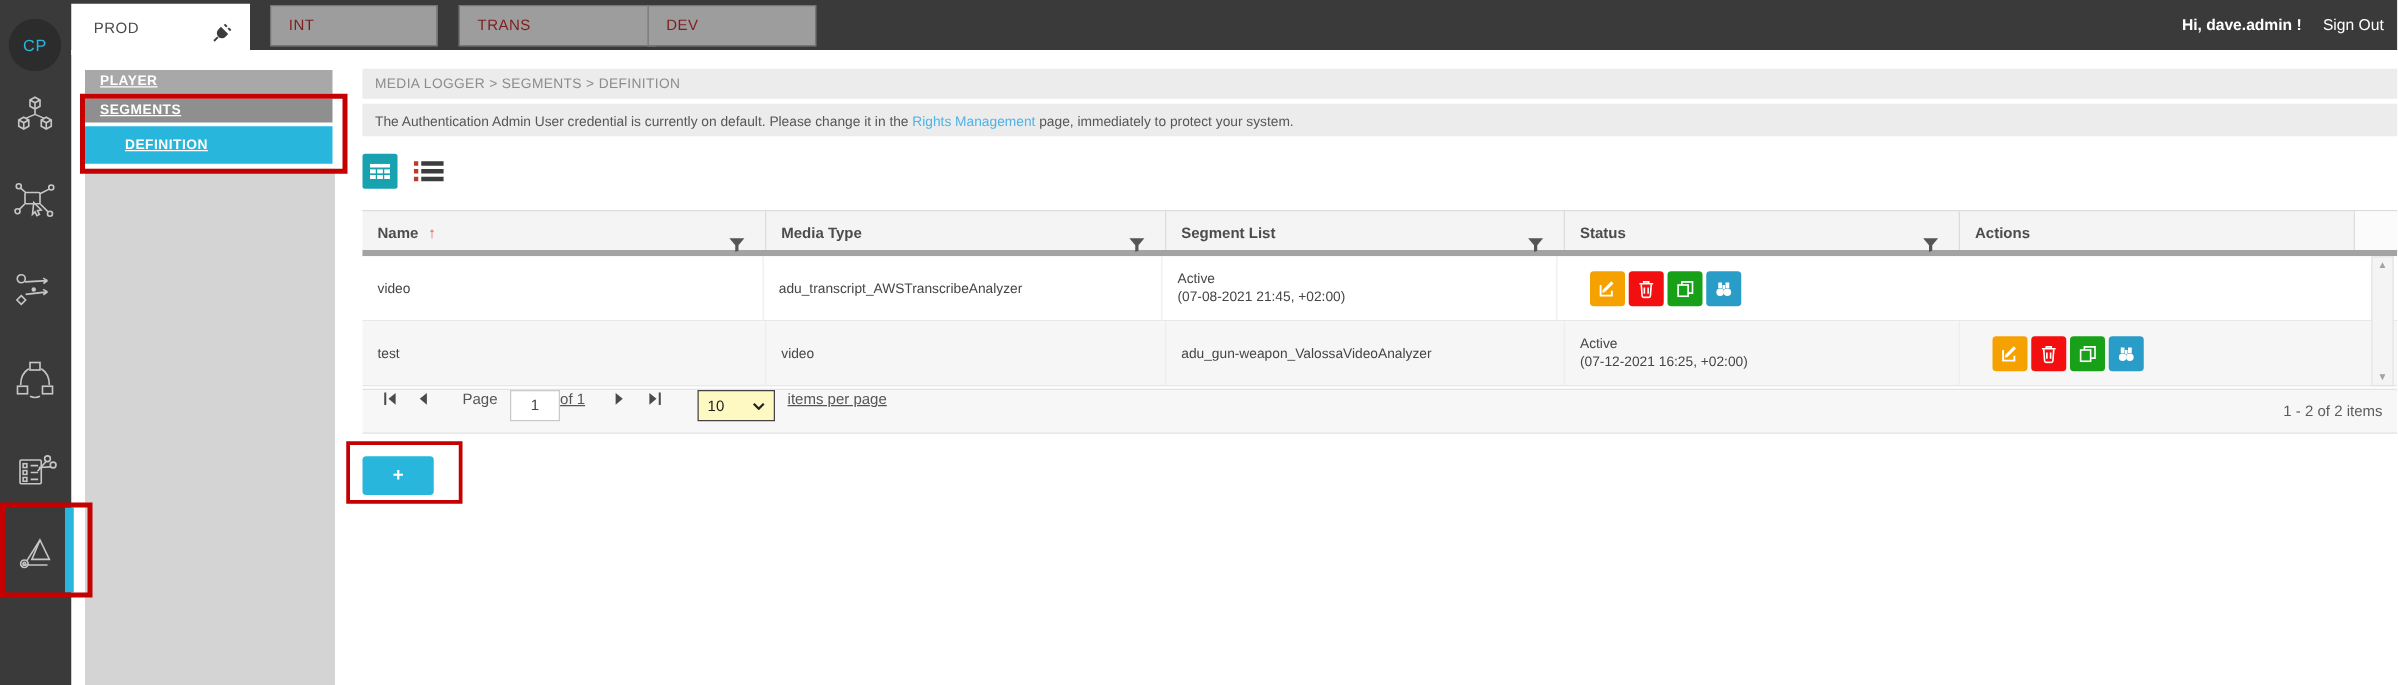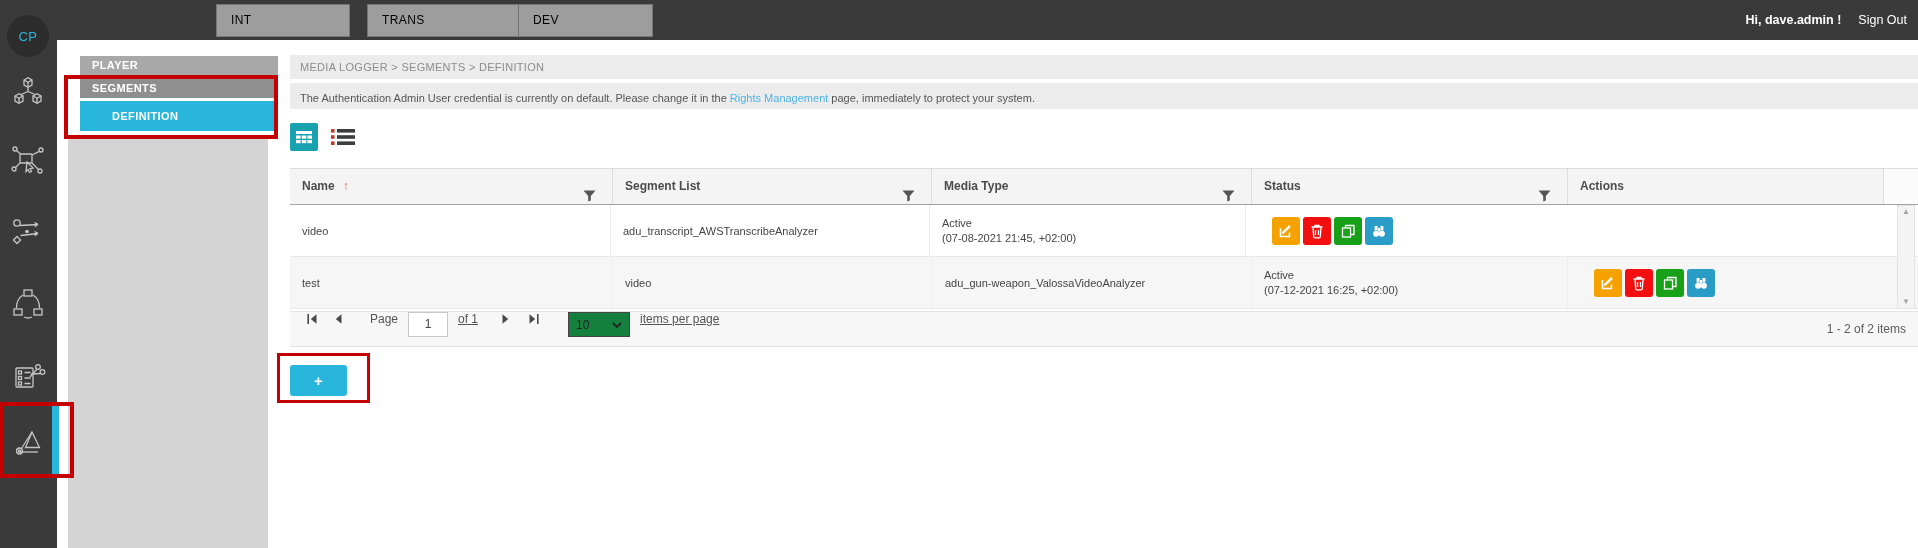--- a/index.html
+++ b/index.html
@@ -3,42 +3,42 @@
 <meta charset="utf-8">
 <style>
   html,body{margin:0;padding:0;background:#fff;}
   .page{position:relative;width:1918px;height:548px;background:#fff;overflow:hidden;
         font-family:"Liberation Sans","DejaVu Sans",sans-serif;}
 
   
   .topbar{position:absolute;left:0;top:0;width:1918px;height:40px;background:#3a3a3a;z-index:2;}
   .sidebar{position:absolute;left:0;top:0;width:57px;height:548px;background:#3a3a3a;z-index:3;}
   .tab{position:absolute;top:4px;height:33px;background:#9d9d9d;border:1px solid #767676;
-       box-sizing:border-box;color:#000000;font-size:12px;line-height:31px;padding-left:14px;
+       box-sizing:border-box;color:#7f1d1d;font-size:12px;line-height:31px;padding-left:14px;
        letter-spacing:.4px;z-index:4;cursor:default;}
   .tab-prod{position:absolute;left:57px;top:3px;width:143px;height:41px;background:#fff;
        color:#4a4a4a;font-size:12px;line-height:38px;padding-left:18px;letter-spacing:.4px;
        box-sizing:border-box;z-index:4;}
   .tab-prod .plug{position:absolute;right:13px;top:10px;}
   .user-area{position:absolute;right:11px;top:0;height:40px;display:flex;align-items:center;
        gap:17px;color:#fff;font-size:12.5px;z-index:5;}
   .greeting{font-weight:bold;margin-left:20px;}
   .signout{cursor:pointer;}
 
   
   .cp-circle{position:absolute;left:7px;top:15px;width:42px;height:42px;border-radius:50%;
        background:#2c2c2c;color:#29b6dd;font-size:13px;display:flex;align-items:center;
        justify-content:center;z-index:6;letter-spacing:.5px;}
   .side-icon{position:absolute;left:10px;width:36px;height:36px;z-index:6;}
   .active-bar{position:absolute;left:52px;top:406px;width:7px;height:68px;background:#29b6dd;z-index:6;}
 
   
   .navpanel{position:absolute;left:68px;top:40px;width:200px;height:508px;background:#fff;z-index:1;}
-  .nav-item{position:absolute;left:12px;width:198px;color:#fff;font-size:11px;font-weight:bold;
-       letter-spacing:.4px;box-sizing:border-box;cursor:pointer;}
+  .nav-item{position:absolute;left:0;width:198px;color:#fff;font-size:11px;font-weight:bold;
+       letter-spacing:.4px;box-sizing:border-box;cursor:pointer;text-decoration:underline;}
   .nav-player{top:16px;height:19px;line-height:19px;padding-left:12px;background:#a8a8a8;}
   .nav-segments{top:39px;height:19px;line-height:19px;padding-left:12px;background:#8f8f8f;}
   .nav-definition{top:61px;height:30px;line-height:30px;padding-left:32px;background:#29b6dd;}
   .nav-grayfill{position:absolute;left:0;top:95px;width:200px;height:413px;background:#d4d4d4;}
 
   
   .annotation{position:absolute;border:4px solid #c40000;box-sizing:border-box;z-index:20;pointer-events:none;}
   #anno-nav{left:64px;top:75px;width:214px;height:64px;}
   #anno-side{left:0;top:402px;width:74px;height:76px;z-index:21;}
   #anno-add{left:277px;top:353px;width:93px;height:50px;border-width:3px;}
@@ -51,21 +51,21 @@
   .warning .link{color:#4fb3e6;cursor:pointer;}
 
   
   .btn-grid{position:absolute;left:290px;top:123px;width:28px;height:28px;background:#18a2b0;
        border-radius:2px;display:flex;align-items:center;justify-content:center;cursor:pointer;}
   .btn-list{position:absolute;left:331px;top:128px;width:24px;height:18px;cursor:pointer;}
 
   
   .grid{position:absolute;left:290px;top:168px;width:1628px;}
   .thead{display:flex;height:37px;background:#f4f4f4;border-top:1px solid #dcdcdc;
-       border-bottom:1px solid #a3a3a3;box-sizing:border-box;}
+       border-bottom:5px solid #a3a3a3;box-sizing:border-box;}
   .th{position:relative;box-sizing:border-box;font-size:12px;font-weight:bold;color:#4c4c4c;
        line-height:35px;padding-left:12px;cursor:pointer;}
   .th + .th{border-left:1px solid #dcdcdc;}
   .w-name{width:322px;}.w-media{width:320px;}.w-seg{width:319px;}
   .w-status{width:316px;}.w-actions{width:316px;}
   .w-spacer{width:35px;background:#fbfbfb;border-left:1px solid #dcdcdc;box-sizing:border-box;}
   .filter{position:absolute;right:16px;top:12px;}
   .sort-arrow{color:#e8604f;font-weight:bold;font-size:12px;margin-left:8px;}
   .tr{display:flex;height:52px;border-bottom:1px solid #e8e8e8;box-sizing:border-box;background:#fff;position:relative;}
   .tr.alt{background:#f6f6f6;}
@@ -84,41 +84,50 @@
   
   .pager{position:absolute;left:290px;top:311px;width:1628px;height:36px;background:#f7f7f7;
        border-top:1px solid #e3e3e3;border-bottom:1px solid #e3e3e3;box-sizing:border-box;
        display:flex;align-items:flex-start;font-size:12px;color:#555;}
   .pg-ic{width:20px;text-align:center;cursor:pointer;display:flex;justify-content:center;}
   .pg-first{margin-left:12px;}
   .pg-prev{margin-left:6px;}
   .pg-label{margin-left:22px;}
   .pg-input{margin-left:10px;width:38px;height:23px;background:#fff;border:1px solid #c9c9c9;
        text-align:center;line-height:23px;font-size:12px;color:#444;cursor:text;}
-  .pg-of{margin-left:10px;text-decoration:underline;}
+  .pg-of{text-decoration:underline;}
   .pg-next{margin-left:18px;}
   .pg-last{margin-left:8px;}
-  .pg-select{margin-left:24px;width:62px;height:25px;background:#15803d;border:1px solid #444;
+  .pg-select{margin-left:24px;width:62px;height:25px;background:#fef9c3;border:1px solid #444;
        box-sizing:border-box;display:flex;align-items:center;justify-content:space-between;
        padding:0 7px;cursor:pointer;color:#222;}
   .pg-suffix{margin-left:10px;text-decoration:underline;}
   .pg-range{position:absolute;right:12px;top:0;line-height:34px;color:#5c5c5c;}
 
   
   .add-btn{position:absolute;left:290px;top:365px;width:57px;height:31px;background:#29b6dd;
        border-radius:3px;color:#fff;font-size:15px;font-weight:bold;display:flex;
        align-items:center;justify-content:center;cursor:pointer;}
 </style>
 </head>
 <body>
 
 <div class="page">
 
   <div class="topbar"></div>
 
+  <div class="tab-prod">
+    <span>PROD</span>
+    <span class="plug">
+      <svg width="19" height="19" viewBox="0 0 20 20">
+        <path d="M7 13 a4.3 4.3 0 0 1 0-6.1 l2.2-2.2 6.1 6.1 -2.2 2.2 a4.3 4.3 0 0 1-6.1 0 z" fill="#3c3c3c"></path>
+        <path d="M12.2 2.6 l2 2 M15.4 5.8 l2 2 M6.6 13.4 L3.4 16.6" stroke="#3c3c3c" stroke-width="1.6" fill="none"></path>
+      </svg>
+    </span>
+  </div>
   <div class="tab" style="left:216px;width:134px;">
     <span>INT</span>
   </div>
   <div class="tab" style="left:367px;width:158px;">
     <span>TRANS</span>
   </div>
   <div class="tab" style="left:518px;width:135px;">
     <span>DEV</span>
   </div>
 
@@ -221,36 +230,36 @@
   <div class="grid">
     <div class="thead">
       <div class="th w-name">
         <span>Name</span><span class="sort-arrow">↑</span>
         <span class="filter">
           <svg width="13" height="12" viewBox="0 0 13 12">
               <path d="M0.5 0.5 h12 l-4.7 5.6 v4.4 l-2.6 1 v-5.4 z" fill="#555"></path>
             </svg>
         </span>
       </div>
+      <div class="th w-media">
+        <span>Media Type</span>
+        <span class="filter">
+          <svg width="13" height="12" viewBox="0 0 13 12">
+              <path d="M0.5 0.5 h12 l-4.7 5.6 v4.4 l-2.6 1 v-5.4 z" fill="#555"></path>
+            </svg>
+        </span>
+      </div>
       <div class="th w-seg">
         <span>Segment List</span>
         <span class="filter">
           <svg width="13" height="12" viewBox="0 0 13 12">
               <path d="M0.5 0.5 h12 l-4.7 5.6 v4.4 l-2.6 1 v-5.4 z" fill="#555"></path>
             </svg>
         </span>
       </div>
-      <div class="th w-media">
-        <span>Media Type</span>
-        <span class="filter">
-          <svg width="13" height="12" viewBox="0 0 13 12">
-              <path d="M0.5 0.5 h12 l-4.7 5.6 v4.4 l-2.6 1 v-5.4 z" fill="#555"></path>
-            </svg>
-        </span>
-      </div>
       <div class="th w-status">
         <span>Status</span>
         <span class="filter">
           <svg width="13" height="12" viewBox="0 0 13 12">
               <path d="M0.5 0.5 h12 l-4.7 5.6 v4.4 l-2.6 1 v-5.4 z" fill="#555"></path>
             </svg>
         </span>
       </div>
       <div class="th w-actions">
         <span>Actions</span>

